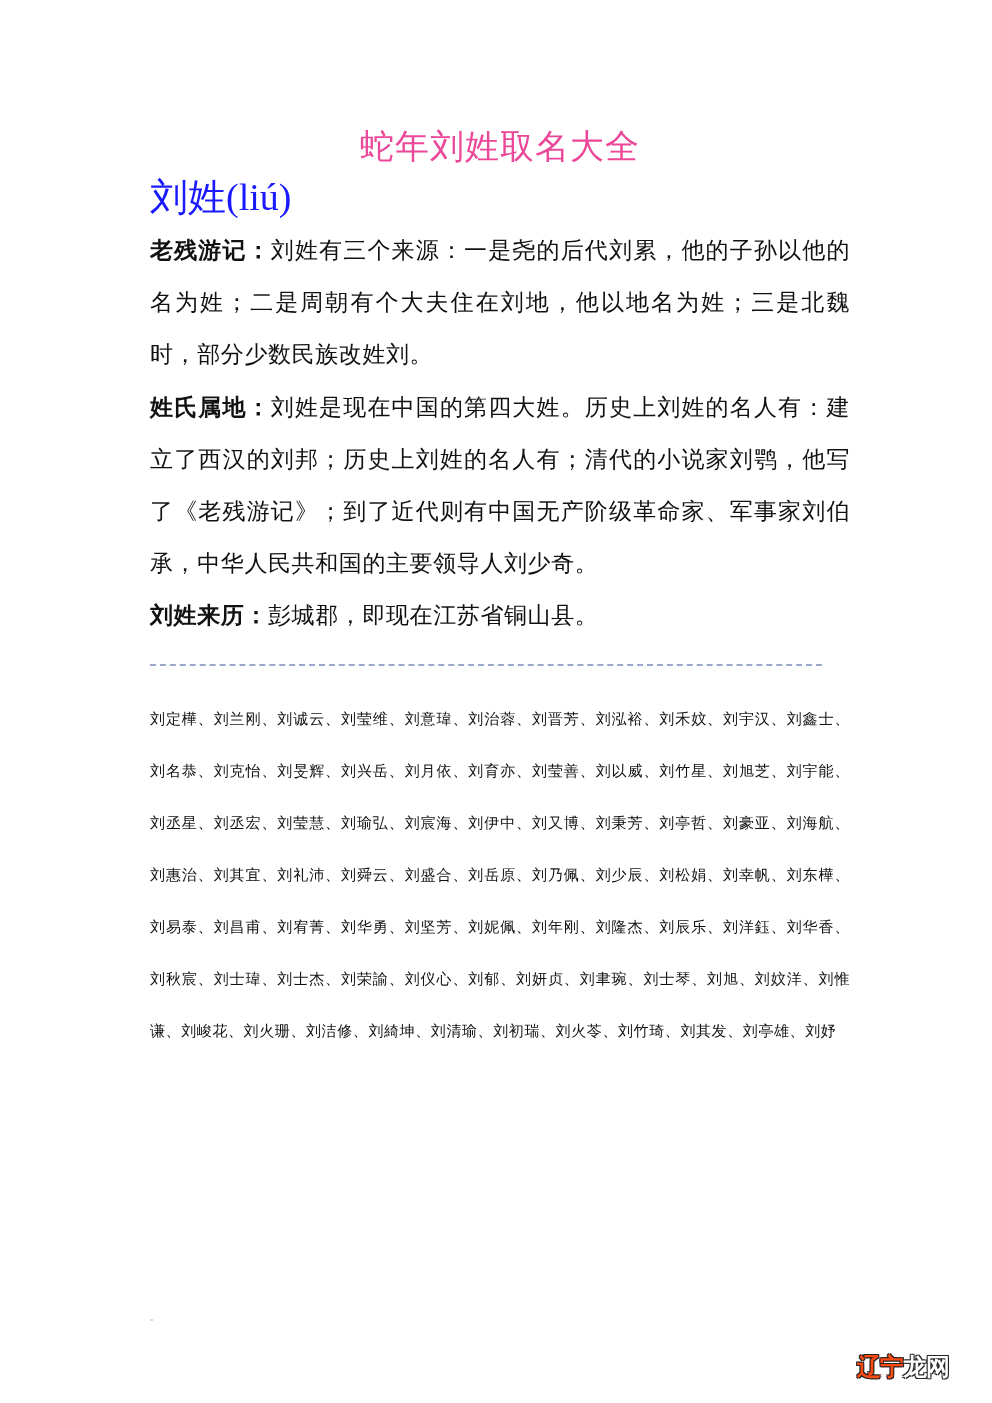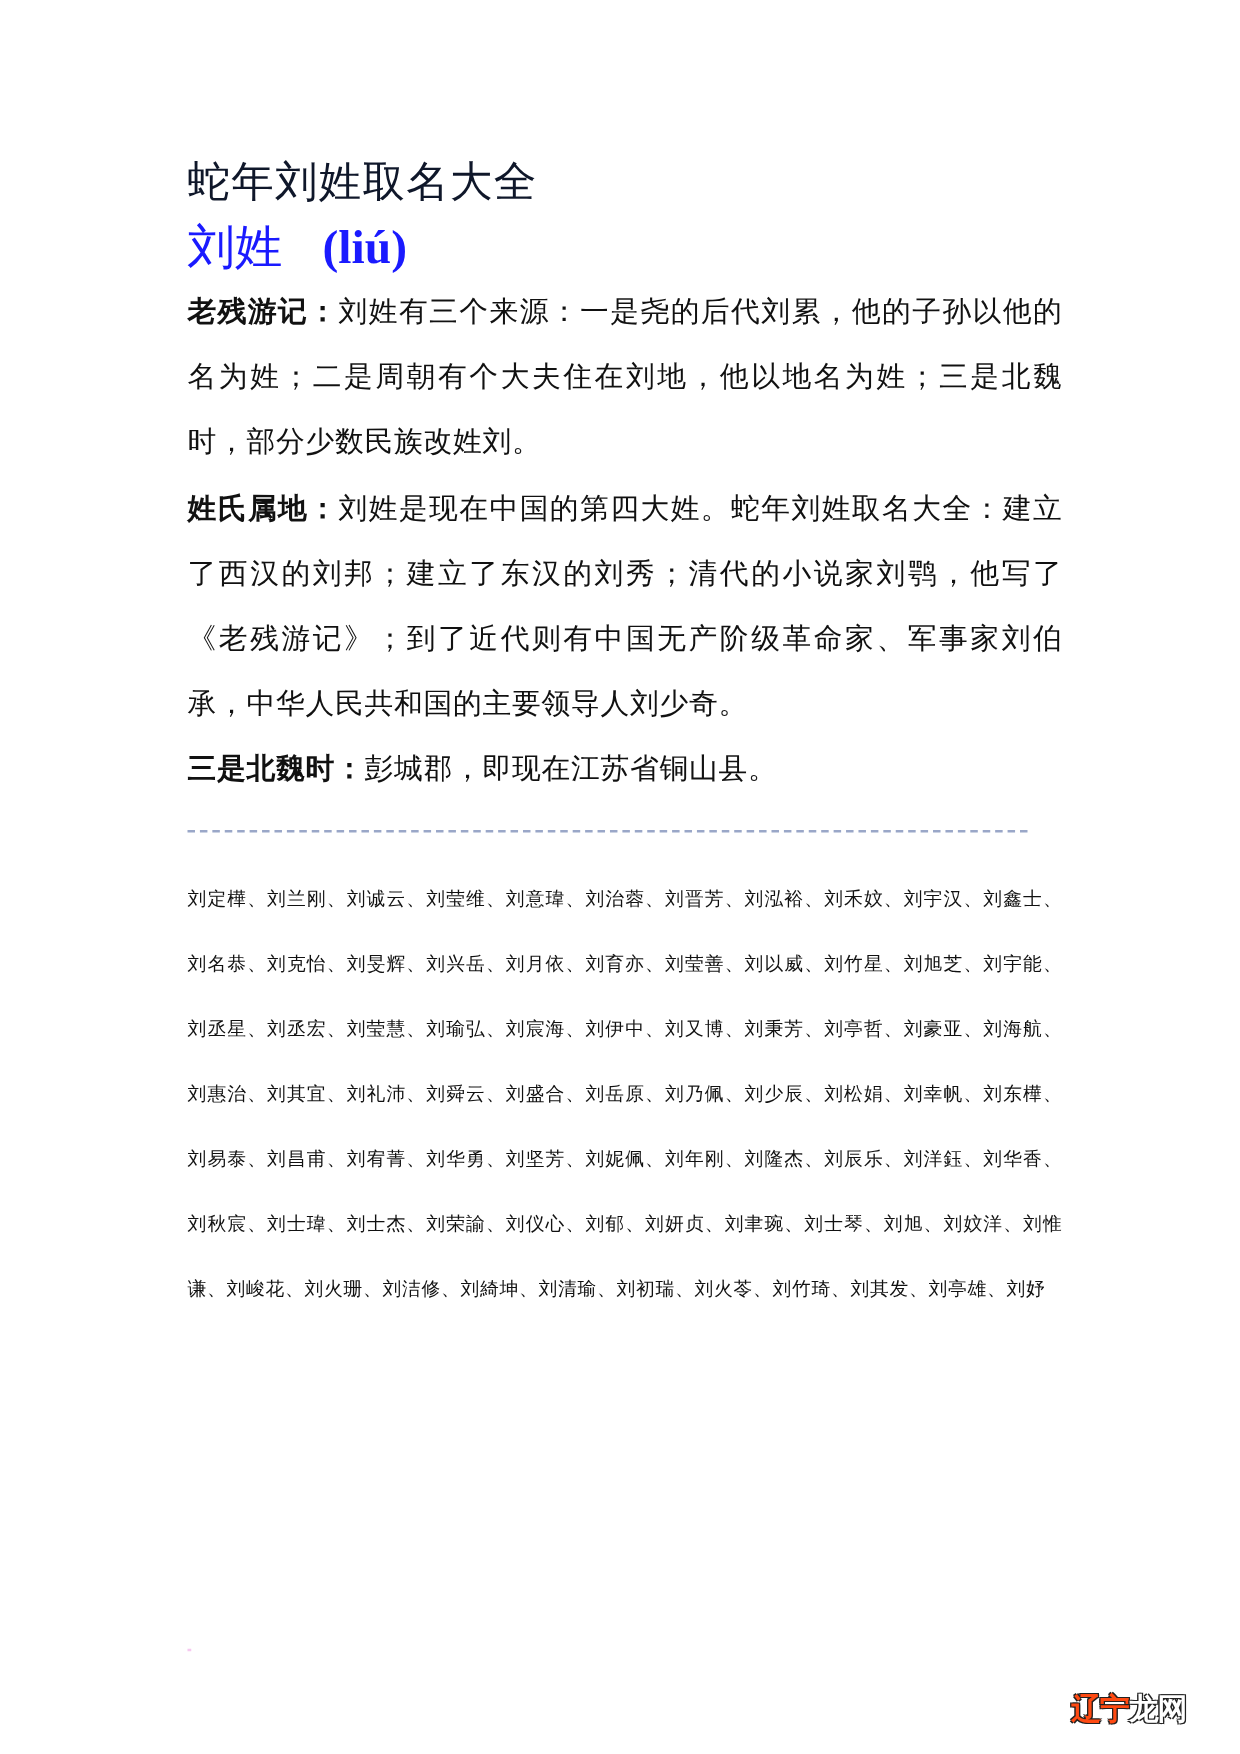--- a/index.html
+++ b/index.html
@@ -19,39 +19,39 @@
     position: absolute;
     left: 150px;
     top: 0;
     width: 700px;
   }
   .title {
     position: absolute;
     left: 0;
     top: 124px;
     width: 700px;
+    text-align: center;
     font-size: 34px;
     line-height: 44px;
-    color: #0f172a;
+    color: #ec4899;
     font-family: "DejaVu Serif", serif;
     letter-spacing: 1px;
   }
   .surname-heading {
     position: absolute;
     left: 0;
     top: 172px;
     font-size: 38px;
     line-height: 50px;
     color: #1a1aff;
     font-family: "DejaVu Serif", serif;
   }
   .surname-heading .pinyin {
     font-family: "Liberation Serif", serif;
-    font-weight: bold;
-    margin-left: 32px;
+    font-weight: normal;
   }
   .section {
     position: absolute;
     left: 0;
     width: 700px;
     font-size: 23px;
     line-height: 52px;
     letter-spacing: 0.6px;
     text-align: justify;
   }
@@ -116,25 +116,25 @@
 
   <div class="surname-heading">
     <span>刘姓</span><span class="pinyin">(liú)</span>
   </div>
 
   <div class="section" id="sec-origin">
     <span class="label">老残游记：</span><span>刘姓有三个来源：一是尧的后代刘累，他的子孙以他的名为姓；二是周朝有个大夫住在刘地，他以地名为姓；三是北魏时，部分少数民族改姓刘。</span>
   </div>
 
   <div class="section" id="sec-famous">
-    <span class="label">姓氏属地：</span><span>刘姓是现在中国的第四大姓。蛇年刘姓取名大全：建立了西汉的刘邦；建立了东汉的刘秀；清代的小说家刘鹗，他写了《老残游记》；到了近代则有中国无产阶级革命家、军事家刘伯承，中华人民共和国的主要领导人刘少奇。</span>
+    <span class="label">姓氏属地：</span><span>刘姓是现在中国的第四大姓。历史上刘姓的名人有：建立了西汉的刘邦；历史上刘姓的名人有；清代的小说家刘鹗，他写了《老残游记》；到了近代则有中国无产阶级革命家、军事家刘伯承，中华人民共和国的主要领导人刘少奇。</span>
   </div>
 
   <div class="section" id="sec-place">
-    <span class="label">三是北魏时：</span><span>彭城郡，即现在江苏省铜山县。</span>
+    <span class="label">刘姓来历：</span><span>彭城郡，即现在江苏省铜山县。</span>
   </div>
 
   <div class="divider"></div>
 
   <div class="names">刘定樺、刘兰刚、刘诚云、刘莹维、刘意瑋、刘治蓉、刘晋芳、刘泓裕、刘禾妏、刘宇汉、刘鑫士、刘名恭、刘克怡、刘旻辉、刘兴岳、刘月依、刘育亦、刘莹善、刘以威、刘竹星、刘旭芝、刘宇能、刘丞星、刘丞宏、刘莹慧、刘瑜弘、刘宸海、刘伊中、刘又博、刘秉芳、刘亭哲、刘豪亚、刘海航、刘惠治、刘其宜、刘礼沛、刘舜云、刘盛合、刘岳原、刘乃佩、刘少辰、刘松娟、刘幸帆、刘东樺、刘易泰、刘昌甫、刘宥菁、刘华勇、刘坚芳、刘妮佩、刘年刚、刘隆杰、刘辰乐、刘洋鈺、刘华香、刘秋宸、刘士瑋、刘士杰、刘荣諭、刘仪心、刘郁、刘妍贞、刘聿琬、刘士琴、刘旭、刘妏洋、刘惟谦、刘峻花、刘火珊、刘洁修、刘綺坤、刘清瑜、刘初瑞、刘火苓、刘竹琦、刘其发、刘亭雄、刘妤</div>
 
 </div>
 
 <div class="speck"></div>
 

